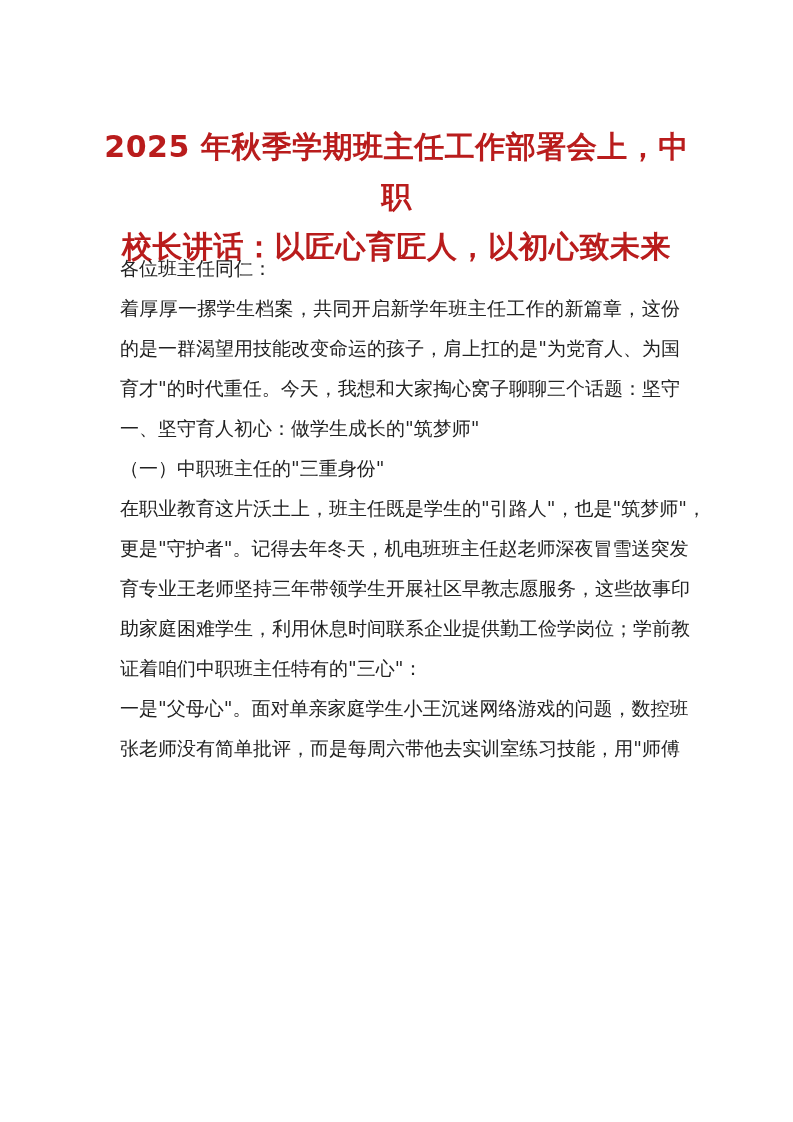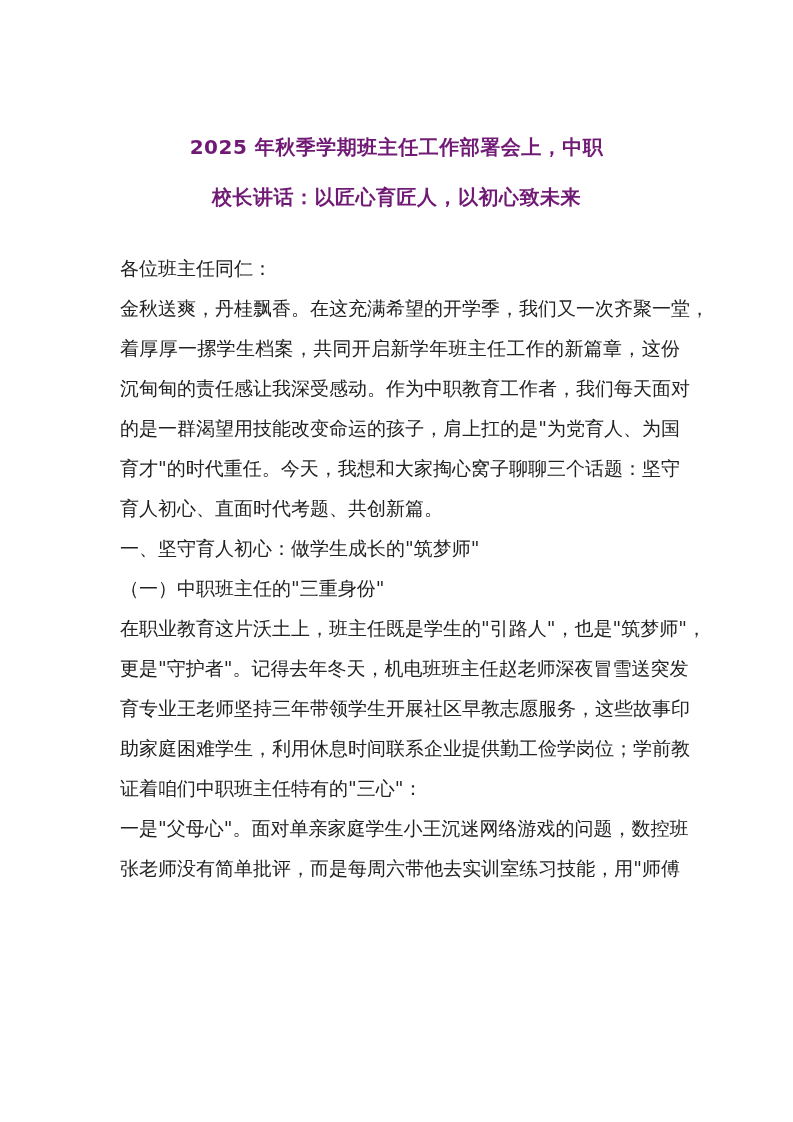--- a/index.html
+++ b/index.html
@@ -2,21 +2,21 @@
 <html><head>
 <meta charset="utf-8">
 <style>
   html, body { margin: 0; padding: 0; background: #ffffff; }
   body { width: 793px; height: 1122px; overflow: hidden; position: relative; }
   .page { position: absolute; left: 0; top: 0; width: 793px; height: 1122px; background: #fff; }
   .title {
     position: absolute; left: 100px; top: 122px; width: 593px;
     text-align: center;
     font-family: "DejaVu Sans", "Liberation Sans", sans-serif;
-    font-weight: bold; font-size: 20px; line-height: 50px; color: #701a75;
+    font-weight: bold; font-size: 30px; line-height: 50px; color: #b91c1c;
     letter-spacing: 0.5px;
   }
   .body {
     position: absolute; left: 120px; top: 248px; width: 560px;
     font-family: "DejaVu Serif", "Liberation Serif", serif;
     font-size: 19px; line-height: 40px; color: #222;
   }
   .line { display: block; white-space: nowrap; height: 40px; }
   .just { text-align: justify; text-align-last: justify; }
 </style>
@@ -24,26 +24,23 @@
 <body>
 
 <div class="page">
   <div class="title">
     <div>2025 年秋季学期班主任工作部署会上，中职</div>
     <div>校长讲话：以匠心育匠人，以初心致未来</div>
   </div>
 
   <div class="body" id="body">
       <span class="line">各位班主任同仁：</span>
-      <span class="line just">金秋送爽，丹桂飘香。在这充满希望的开学季，我们又一次齐聚一堂，</span>
       <span class="line just">着厚厚一摞学生档案，共同开启新学年班主任工作的新篇章，这份</span>
-      <span class="line just">沉甸甸的责任感让我深受感动。作为中职教育工作者，我们每天面对</span>
       <span class="line just">的是一群渴望用技能改变命运的孩子，肩上扛的是"为党育人、为国</span>
       <span class="line just">育才"的时代重任。今天，我想和大家掏心窝子聊聊三个话题：坚守</span>
-      <span class="line">育人初心、直面时代考题、共创新篇。</span>
       <span class="line">一、坚守育人初心：做学生成长的"筑梦师"</span>
       <span class="line">（一）中职班主任的"三重身份"</span>
       <span class="line just">在职业教育这片沃土上，班主任既是学生的"引路人"，也是"筑梦师"，</span>
       <span class="line just">更是"守护者"。记得去年冬天，机电班班主任赵老师深夜冒雪送突发</span>
       <span class="line just">育专业王老师坚持三年带领学生开展社区早教志愿服务，这些故事印</span>
       <span class="line just">助家庭困难学生，利用休息时间联系企业提供勤工俭学岗位；学前教</span>
       <span class="line">证着咱们中职班主任特有的"三心"：</span>
       <span class="line just">一是"父母心"。面对单亲家庭学生小王沉迷网络游戏的问题，数控班</span>
       <span class="line just">张老师没有简单批评，而是每周六带他去实训室练习技能，用"师傅</span>
     </div>

